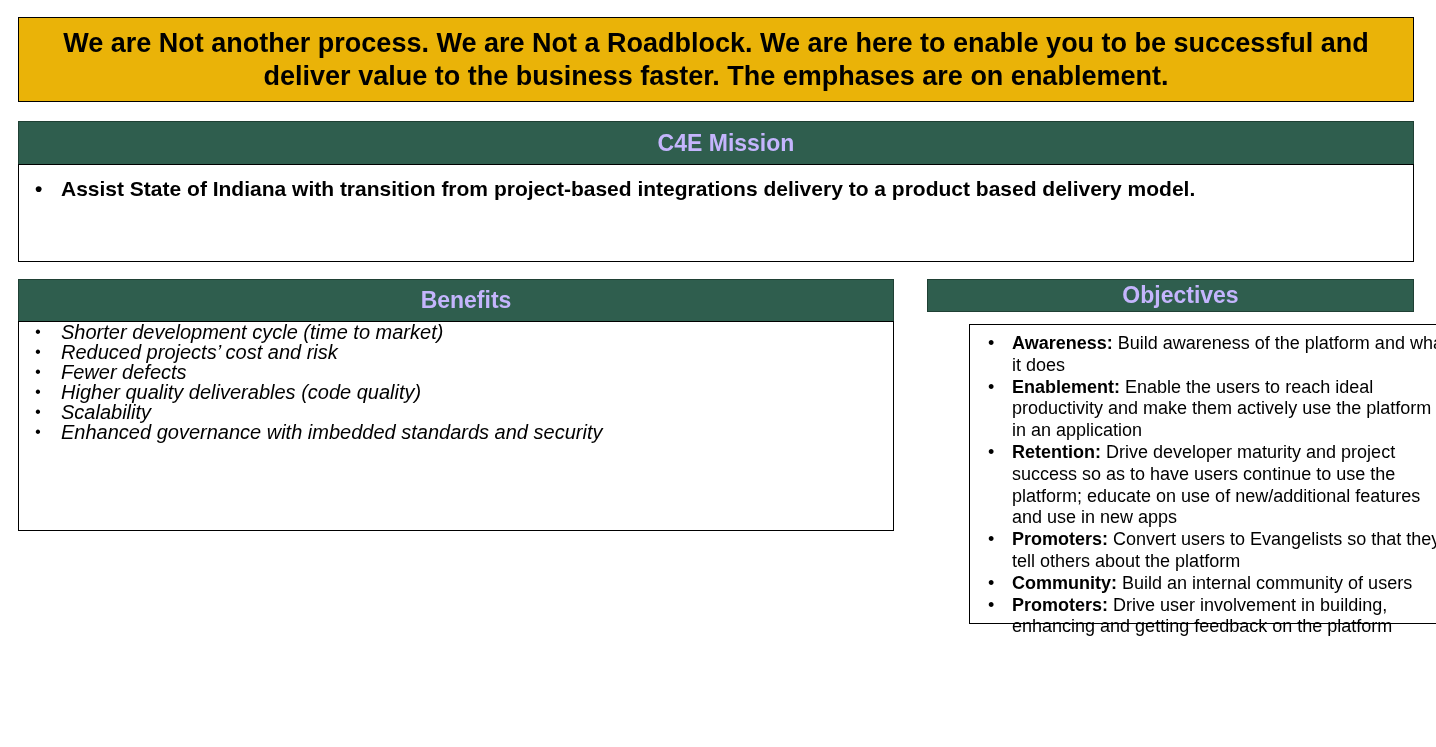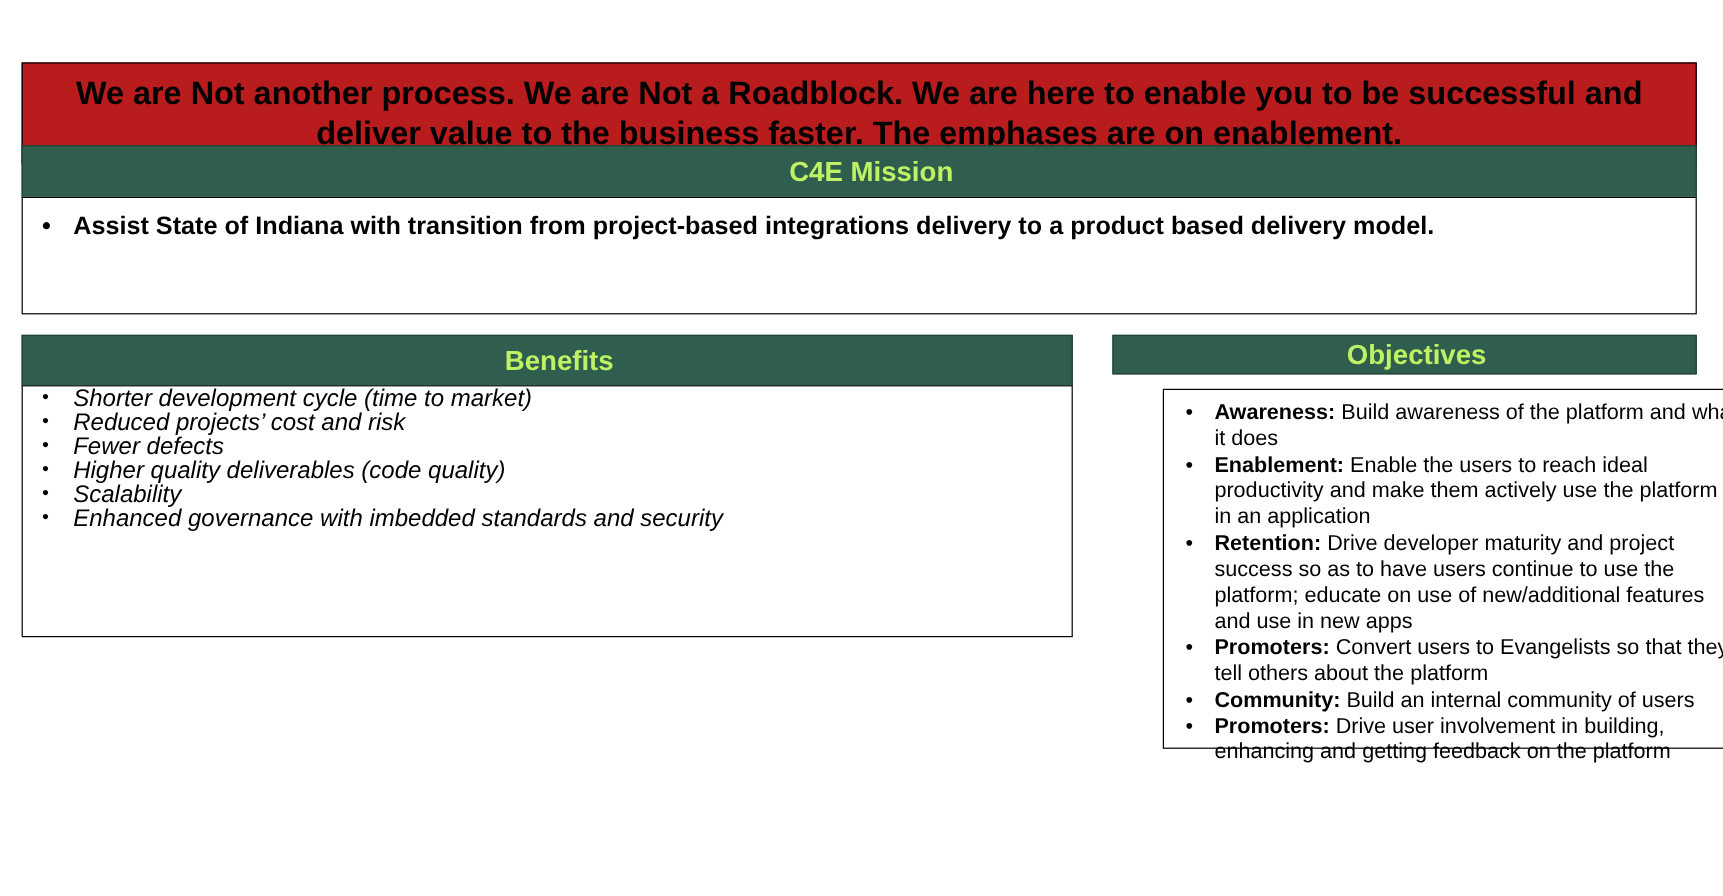--- a/index.html
+++ b/index.html
@@ -1,24 +1,24 @@
 <!DOCTYPE html>
 <html><head>
 <meta charset="utf-8">
 <style>
   html, body { margin: 0; padding: 0; background: #ffffff; }
   body { width: 1436px; height: 747px; position: relative; font-family: "Liberation Sans", sans-serif; color: #000; overflow: hidden; }
   .banner {
     position: absolute; left: 18px; top: 17px; width: 1396px; height: 85px;
-    box-sizing: border-box; border: 1.5px solid #000; background: #b91c1c;
+    box-sizing: border-box; border: 1.5px solid #000; background: #eab308;
     display: flex; align-items: center; justify-content: center; text-align: center;
-    font-weight: bold; font-size: 27px; line-height: 33px; padding: 0 20px; margin-top: 35px;
+    font-weight: bold; font-size: 27px; line-height: 33px; padding: 0 20px;
   }
   .hdr {
-    position: absolute; background: #2f5e4e; color: #bef264; font-weight: bold;
+    position: absolute; background: #2f5e4e; color: #c4b5fd; font-weight: bold;
     font-size: 23px; display: flex; align-items: center; justify-content: center;
     box-sizing: border-box; border: 1px solid #1f4034; padding-left: 20px;
   }
   .box { position: absolute; box-sizing: border-box; border: 1.5px solid #000; background: #fff; }
   ul { margin: 0; padding: 0; list-style: none; }
   li { position: relative; }
   li::before { content: "\2022"; position: absolute; }
   .mission-list { padding: 10px 0 0 0; }
   .mission-list li { font-weight: bold; font-size: 21px; line-height: 28px; padding-left: 42px; }
   .mission-list li::before { left: 16px; }

